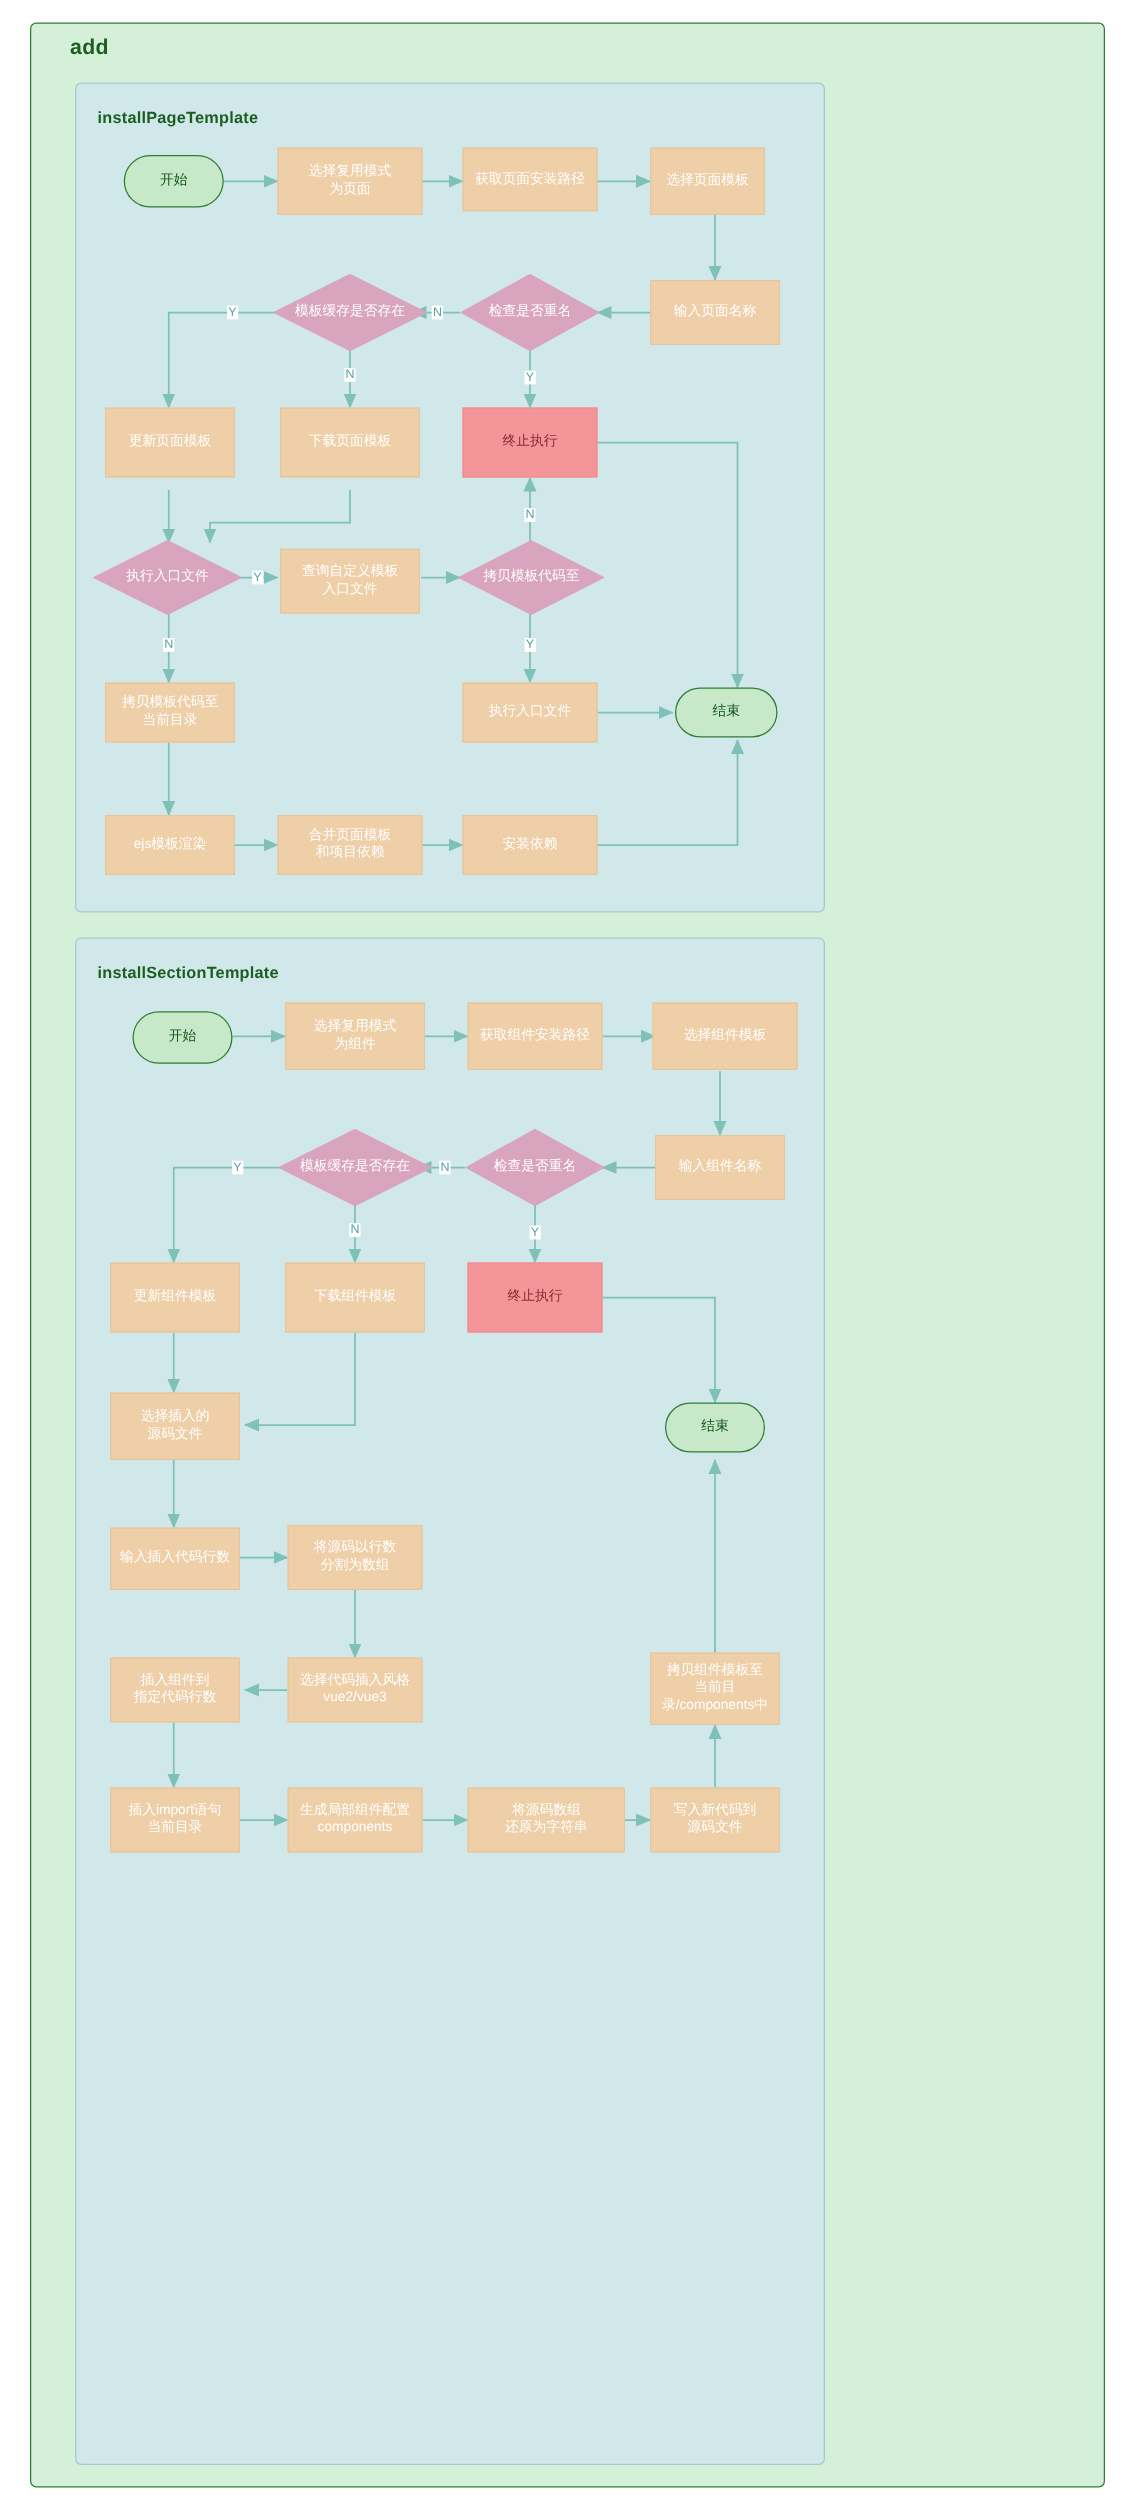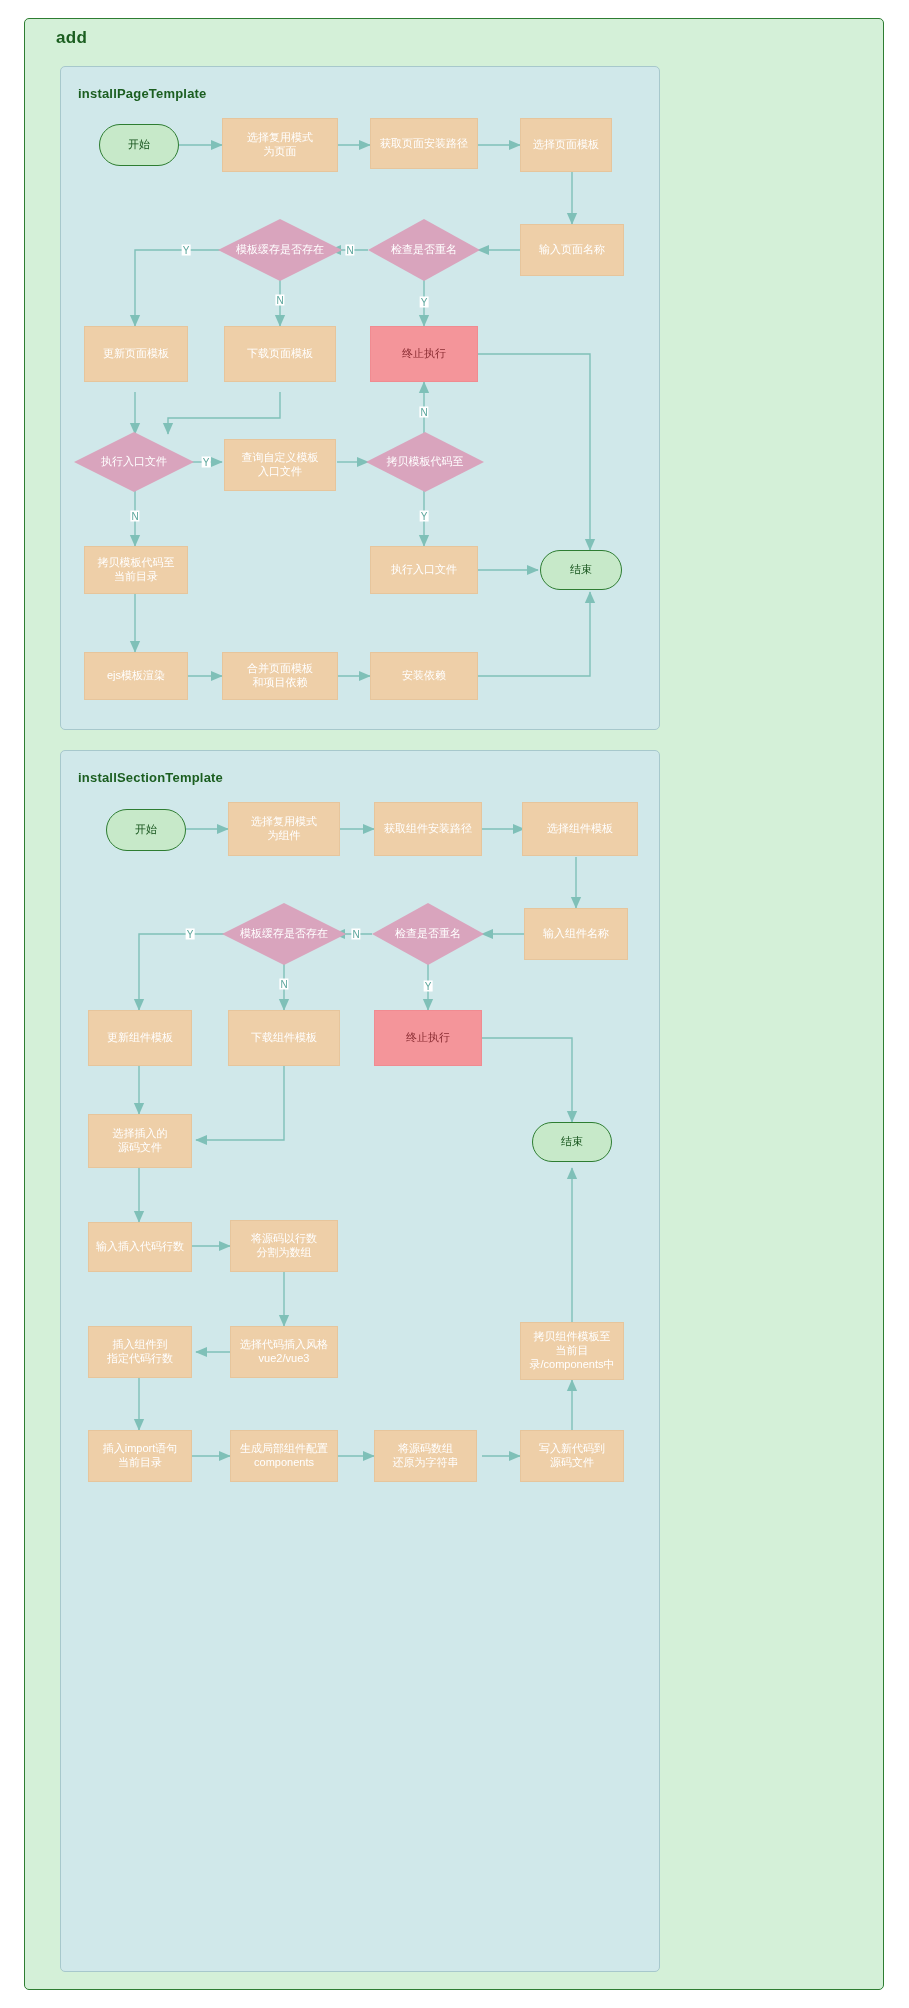--- a/index.html
+++ b/index.html
@@ -272,18 +272,18 @@
   <div class="node rect" style="left:230px;top:1326px;width:108px;height:52px">选择代码插入风格
 vue2/vue3</div>
   <div class="node rect" style="left:520px;top:1322px;width:104px;height:58px">拷贝组件模板至
 当前目
 录/components中</div>
 
   <div class="node rect" style="left:88px;top:1430px;width:104px;height:52px">插入import语句
 当前目录</div>
   <div class="node rect" style="left:230px;top:1430px;width:108px;height:52px">生成局部组件配置
 components</div>
-  <div class="node rect" style="left:374px;top:1430px;width:103px;height:52px">将源码数组
+  <div class="node rect" style="left:374px;top:1430px;width:126px;height:52px">将源码数组
 还原为字符串</div>
   <div class="node rect" style="left:520px;top:1430px;width:104px;height:52px">写入新代码到
 源码文件</div>
 
 </div>
 
 </body></html>

